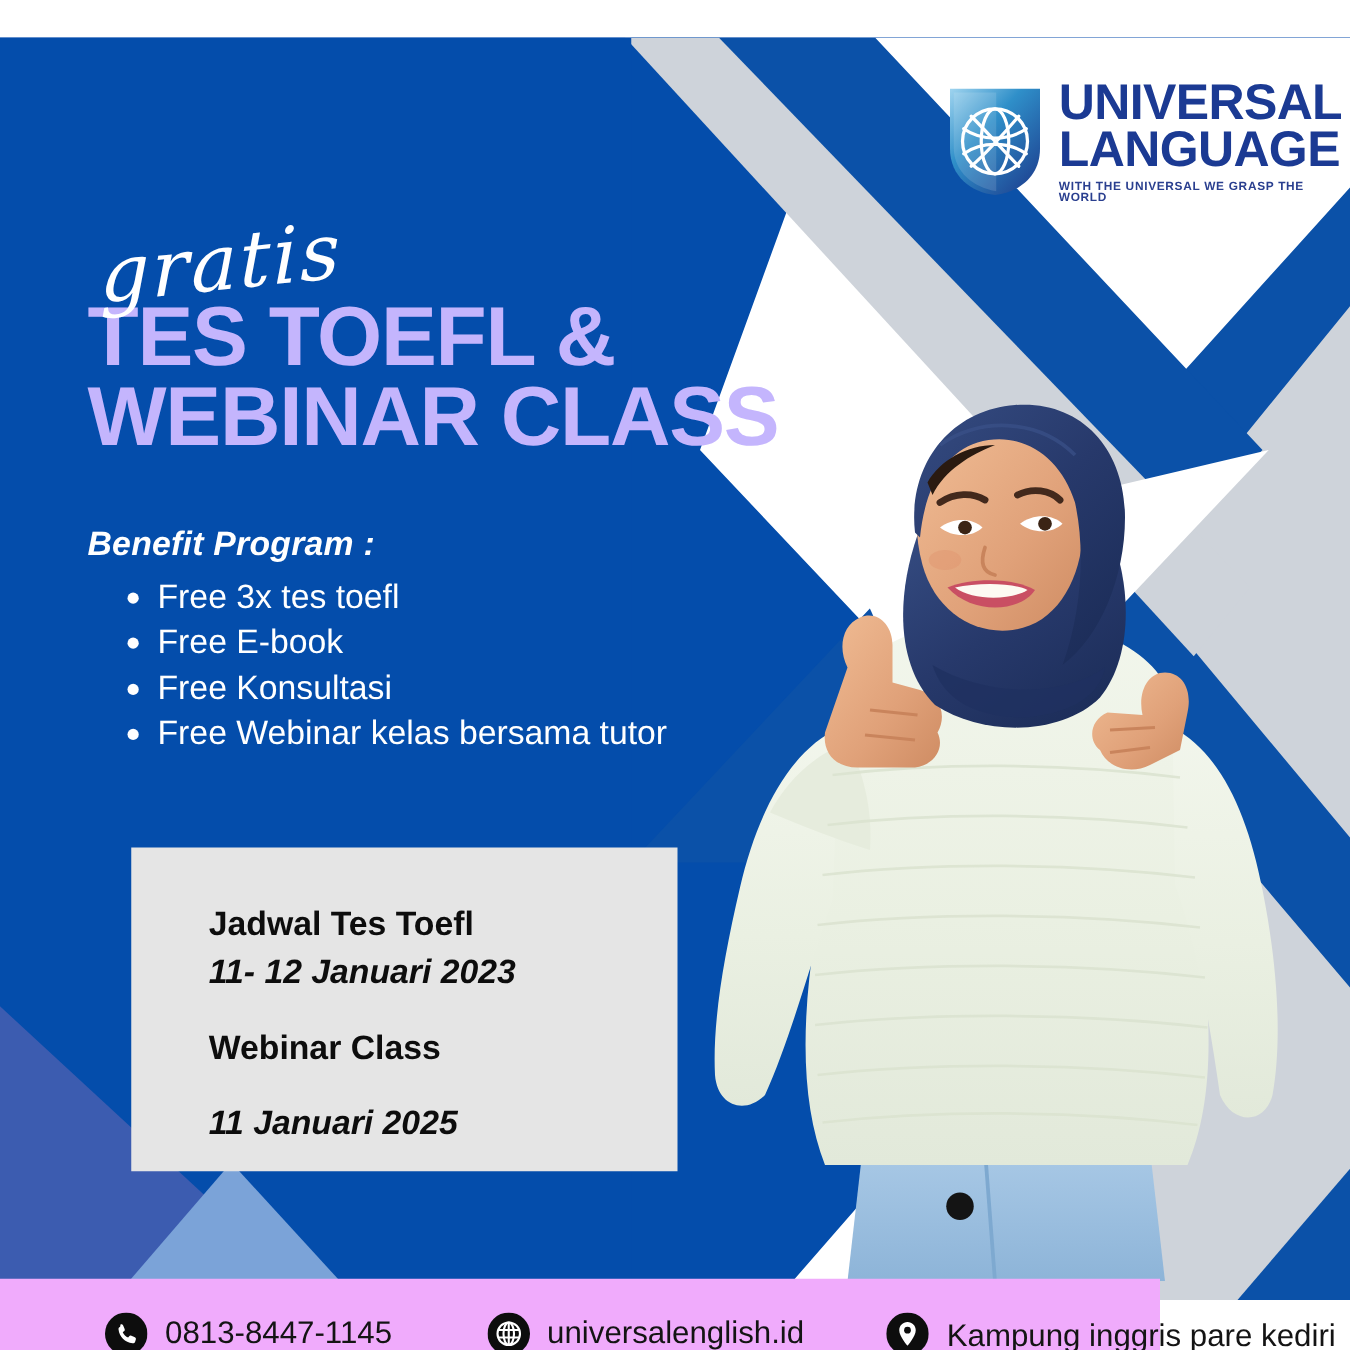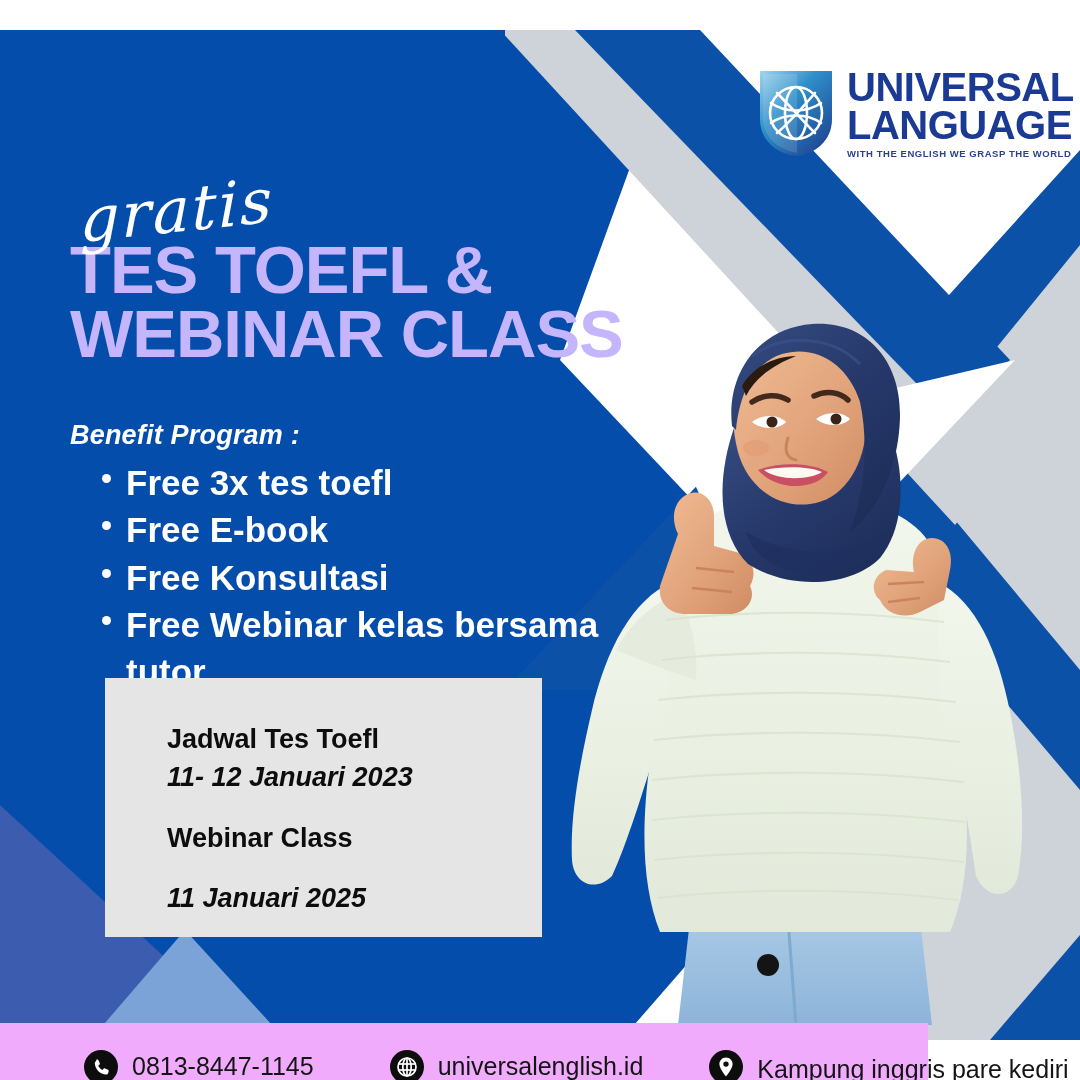--- a/index.html
+++ b/index.html
@@ -69,24 +69,24 @@
   .benefit-head {
     font-weight:700;
     font-style:italic;
     font-size:27px;
     letter-spacing:.2px;
     margin-bottom:8px;
   }
   .benefit-list { list-style:none; padding-left:24px; }
   .benefit-list li {
     position:relative;
-    font-size:35px;
+    font-size:27px;
     line-height:1.35;
     padding-left:32px;
-    font-weight:700;
+    font-weight:400;
   }
   .benefit-list li::before {
     content:"";
     position:absolute;
     left:8px; top:15px;
     width:9px; height:9px;
     border-radius:50%;
     background:#ffffff;
   }
 
@@ -330,21 +330,21 @@
         <ellipse cx="39" cy="46" rx="11" ry="26"></ellipse>
         <path d="M 14 36 C 28 46, 50 46, 64 36"></path>
         <path d="M 14 56 C 28 46, 50 46, 64 56"></path>
         <path d="M 20 26 C 34 40, 46 54, 58 66"></path>
         <path d="M 58 26 C 46 40, 34 54, 20 66"></path>
       </g>
     </svg>
     <div class="logo-text">
       <span class="ln">UNIVERSAL</span>
       <span class="ln">LANGUAGE</span>
-      <span class="logo-tag">WITH THE ENGLISH WE GRASP THE WORLD</span>
+      <span class="logo-tag">WITH THE UNIVERSAL WE GRASP THE WORLD</span>
     </div>
   </div>
 
   <div class="headline-wrap">
     <div class="gratis">gratis</div>
     <div class="title">
       <span class="l1">TES TOEFL &amp;</span>
       <span class="l2">WEBINAR CLASS</span>
     </div>
   </div>

